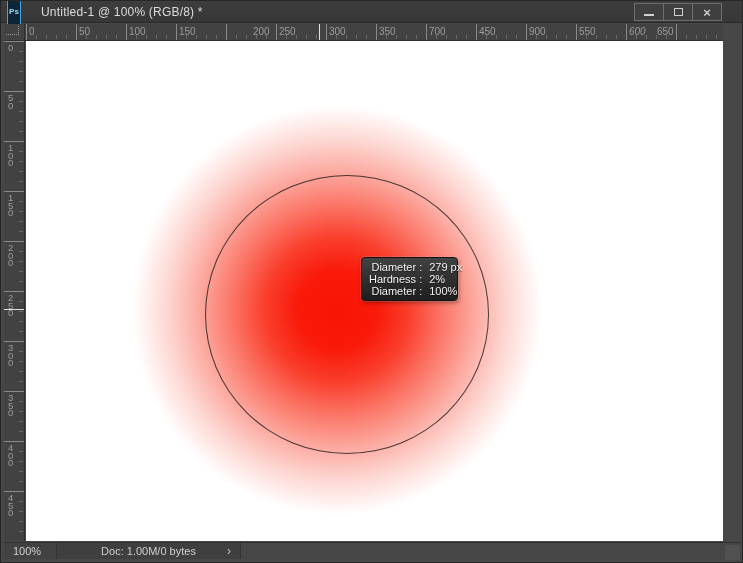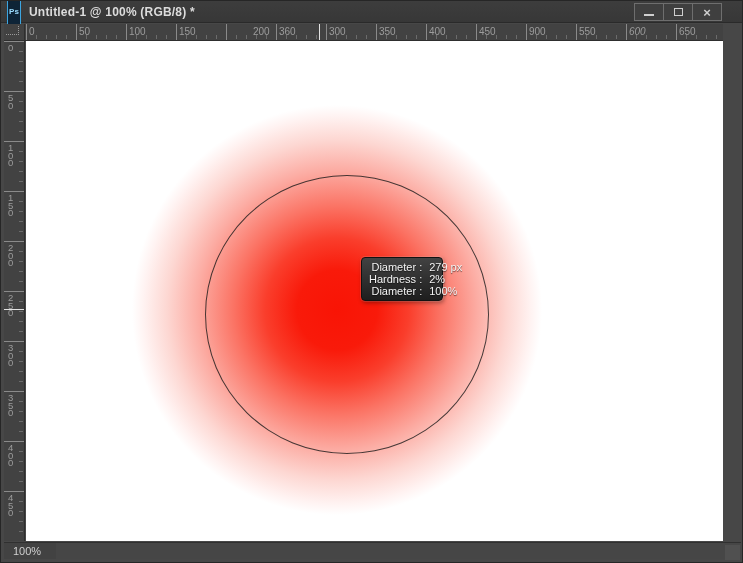--- a/index.html
+++ b/index.html
@@ -21,21 +21,21 @@
     display:flex; align-items:center;
   }
   .app-icon{
     width:14px; height:28px; margin-left:6px;
     background:#0e2437; border:1px solid #3ca5e0; border-radius:2px;
     color:#9bdcff; font-size:8px; font-weight:bold;
     display:flex; align-items:center; justify-content:center;
     flex:0 0 auto;
   }
   .title-text{
-    margin-left:8px; color:#dcdcdc; font-size:12px; font-weight:bold;
+    margin-left:20px; color:#dcdcdc; font-size:12px; font-weight:normal;
     letter-spacing:.2px; white-space:nowrap;
   }
   .win-controls{
     position:absolute; right:20px; top:2px; height:18px; display:flex;
   }
   .win-btn{
     width:30px; height:18px; background:#3f3f3f;
     border:1px solid #6e6e6e; margin-left:-1px;
     display:flex; align-items:center; justify-content:center;
     color:#cfcfcf; cursor:default; padding:0;
@@ -101,21 +101,21 @@
       #fcaca3 140px,
       #fdd7d2 170px,
       #fff3f2 194px,
       #ffffff 205px);
   }
   .brush-outline{
     position:absolute; left:179px; top:134px; width:284px; height:279px;
     border:1px solid rgba(25,25,25,0.8); border-radius:50%;
   }
   .hud{
-    position:absolute; left:335px; top:216px; width:82px;
+    position:absolute; left:335px; top:216px; width:97px;
     background:linear-gradient(#424242,#1e1e1e);
     border:1px solid #121212; border-radius:4px;
     box-shadow:0 0 0 1px rgba(255,255,255,0.12), 1px 2px 4px rgba(0,0,0,0.35);
     padding:3px 7px;
     display:grid; grid-template-columns:1fr auto; column-gap:7px;
     font-size:11px; line-height:12px; color:#f2f2f2;
     text-shadow:0 1px 1px rgba(0,0,0,0.6);
   }
   .hud .lab{text-align:right; white-space:nowrap;}
   .hud .val{text-align:left; white-space:nowrap;}
@@ -169,29 +169,29 @@
   <div class="ruler-corner">
     <div class="origin"></div>
   </div>
   <div class="ruler-top" id="ruler-top">
     <div class="marker-x" style="left:294px"></div>
   <span class="rlabel-h" style="left: 4px;">0</span>
       <span class="rlabel-h" style="left: 54px;">50</span>
       <span class="rlabel-h" style="left: 104px;">100</span>
       <span class="rlabel-h" style="left: 154px; text-align: center;">150</span>
       <span class="rlabel-h" style="left: 204px; margin-left: 24px;">200</span>
-      <span class="rlabel-h" style="left: 254px;">360</span>
+      <span class="rlabel-h" style="left: 254px;">250</span>
       <span class="rlabel-h" style="left: 304px;">300</span>
       <span class="rlabel-h" style="left: 354px;">350</span>
-      <span class="rlabel-h" style="left: 404px;">400</span>
+      <span class="rlabel-h" style="left: 404px;">700</span>
       <span class="rlabel-h" style="left: 454px;">450</span>
       <span class="rlabel-h" style="left: 504px;">900</span>
       <span class="rlabel-h" style="left: 554px;">550</span>
       <span class="rlabel-h" style="left: 604px; font-style: italic;">600</span>
-      <span class="rlabel-h" style="left: 654px;">650</span>
+      <span class="rlabel-h" style="left: 632px;">650</span>
     </div>
   <div class="ruler-left" id="ruler-left">
     <div class="marker-y" style="top:268px"></div>
   <span class="rlabel-v" style="top: 3px;">0</span>
       <span class="rlabel-v" style="top: 53px;">5<br>0</span>
       <span class="rlabel-v" style="top: 103px;">1<br>0<br>0</span>
       <span class="rlabel-v" style="top: 153px;">1<br>5<br>0</span>
       <span class="rlabel-v" style="top: 203px;">2<br>0<br>0</span>
       <span class="rlabel-v" style="top: 253px;">2<br>5<br>0</span>
       <span class="rlabel-v" style="top: 303px;">3<br>0<br>0</span>
@@ -211,16 +211,20 @@
       <span class="val">2%</span>
       <span class="lab">Diameter :</span>
       <span class="val">100%</span>
     </div>
   </div>
 
   <div class="statusbar">
     <div class="zoom-box">
       <span>100%</span>
     </div>
+    <div class="doc-box">
+      <span>Doc: 1.00M/0 bytes</span>
+      <span class="doc-chevron">›</span>
+    </div>
   </div>
 
   <div class="resize-grip"></div>
 </div>
 
 </body></html>

